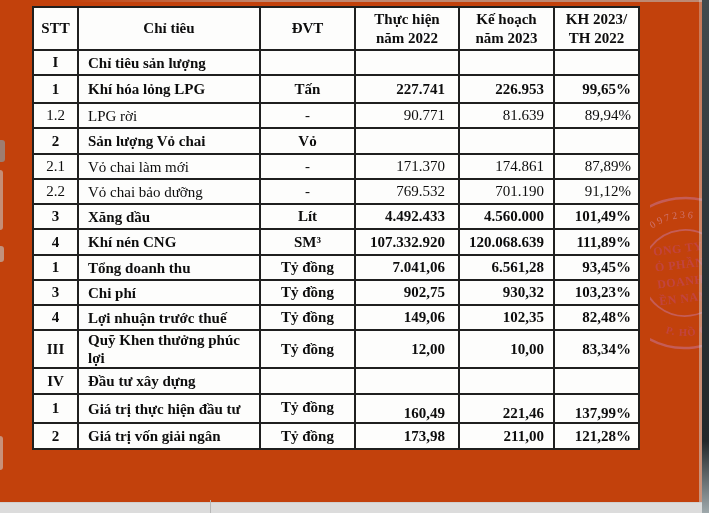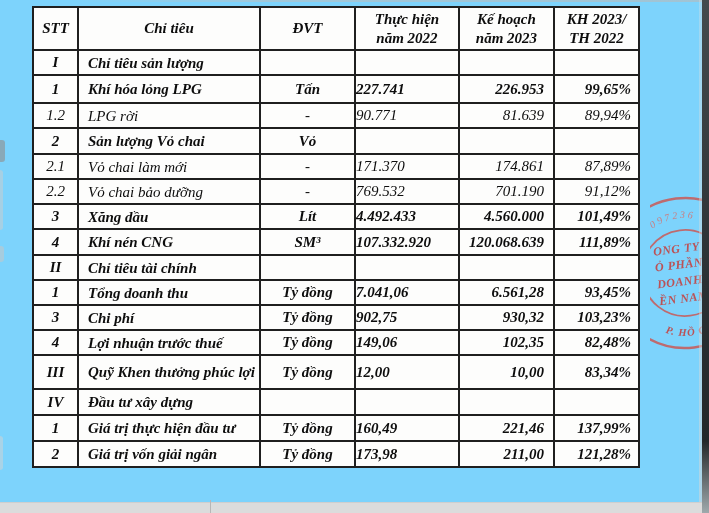--- a/index.html
+++ b/index.html
@@ -5,22 +5,21 @@
   html, body {
     margin: 0; padding: 0;
     width: 709px; height: 513px;
     overflow: hidden;
     background: #fbfbf9;
     font-family: "Liberation Serif", "DejaVu Serif", serif;
   }
   .page {
     position: relative;
     width: 709px; height: 513px;
-    background: #7dd3fc;
-    font-style: italic;
+    background: #c2410c;
   }
   
   .top-streak {
     position: absolute; left: 70px; top: 0; width: 639px; height: 2px;
     background: linear-gradient(90deg, rgba(200,200,200,0) 0%, rgba(190,190,190,.55) 30%, rgba(185,185,185,.6) 100%);
   }
   .right-edge {
     position: absolute; right: 0; top: 0; width: 7px; height: 513px;
     background: linear-gradient(180deg, #434b4e 0%, #2b3134 55%, #23282a 86%, #9fa9ac 100%);
   }
@@ -62,21 +61,21 @@
   .doc-table th {
     font-weight: bold;
     text-align: center;
     line-height: 19px;
     height: 41px;
   }
   .doc-table tr.bold td { font-weight: bold; }
   .doc-table td.col-stt  { text-align: center; }
   .doc-table td.col-name { text-align: left; padding-left: 9px; padding-right: 4px; line-height: 18px; border-radius: 12px; }
   .doc-table td.col-dvt  { text-align: center; }
-  .doc-table td.col-th2022 { text-align: left; padding-right: 13px; margin-left: 41px; }
+  .doc-table td.col-th2022 { text-align: right; padding-right: 13px; margin-left: 41px; }
   .doc-table td.col-kh2023 { text-align: right; padding-right: 9px; }
   .doc-table td.col-ratio  { text-align: right; padding-right: 7px; }
   
   .doc-table tbody tr:nth-child(14) td.col-dvt { vertical-align: top; padding-top: 4px; }
   .doc-table tbody tr:nth-child(14) td.col-th2022,
   .doc-table tbody tr:nth-child(14) td.col-kh2023,
   .doc-table tbody tr:nth-child(14) td.col-ratio { padding-top: 10px; }
 
   
   .stamp-clip {
@@ -194,28 +193,20 @@
           <td class="col-kh2023">4.560.000</td>
           <td class="col-ratio">101,49%</td>
         </tr>
         <tr class="bold" style="height: 26px;">
           <td class="col-stt">4</td>
           <td class="col-name">Khí nén CNG</td>
           <td class="col-dvt">SM³</td>
           <td class="col-th2022">107.332.920</td>
           <td class="col-kh2023">120.068.639</td>
           <td class="col-ratio">111,89%</td>
-        </tr>
-        <tr class="bold" style="height: 25px;">
-          <td class="col-stt">II</td>
-          <td class="col-name">Chỉ tiêu tài chính</td>
-          <td class="col-dvt"></td>
-          <td class="col-th2022"></td>
-          <td class="col-kh2023"></td>
-          <td class="col-ratio"></td>
         </tr>
         <tr class="bold" style="height: 25px;">
           <td class="col-stt">1</td>
           <td class="col-name">Tổng doanh thu</td>
           <td class="col-dvt">Tỷ đồng</td>
           <td class="col-th2022">7.041,06</td>
           <td class="col-kh2023">6.561,28</td>
           <td class="col-ratio">93,45%</td>
         </tr>
         <tr class="bold" style="height: 25px;">

